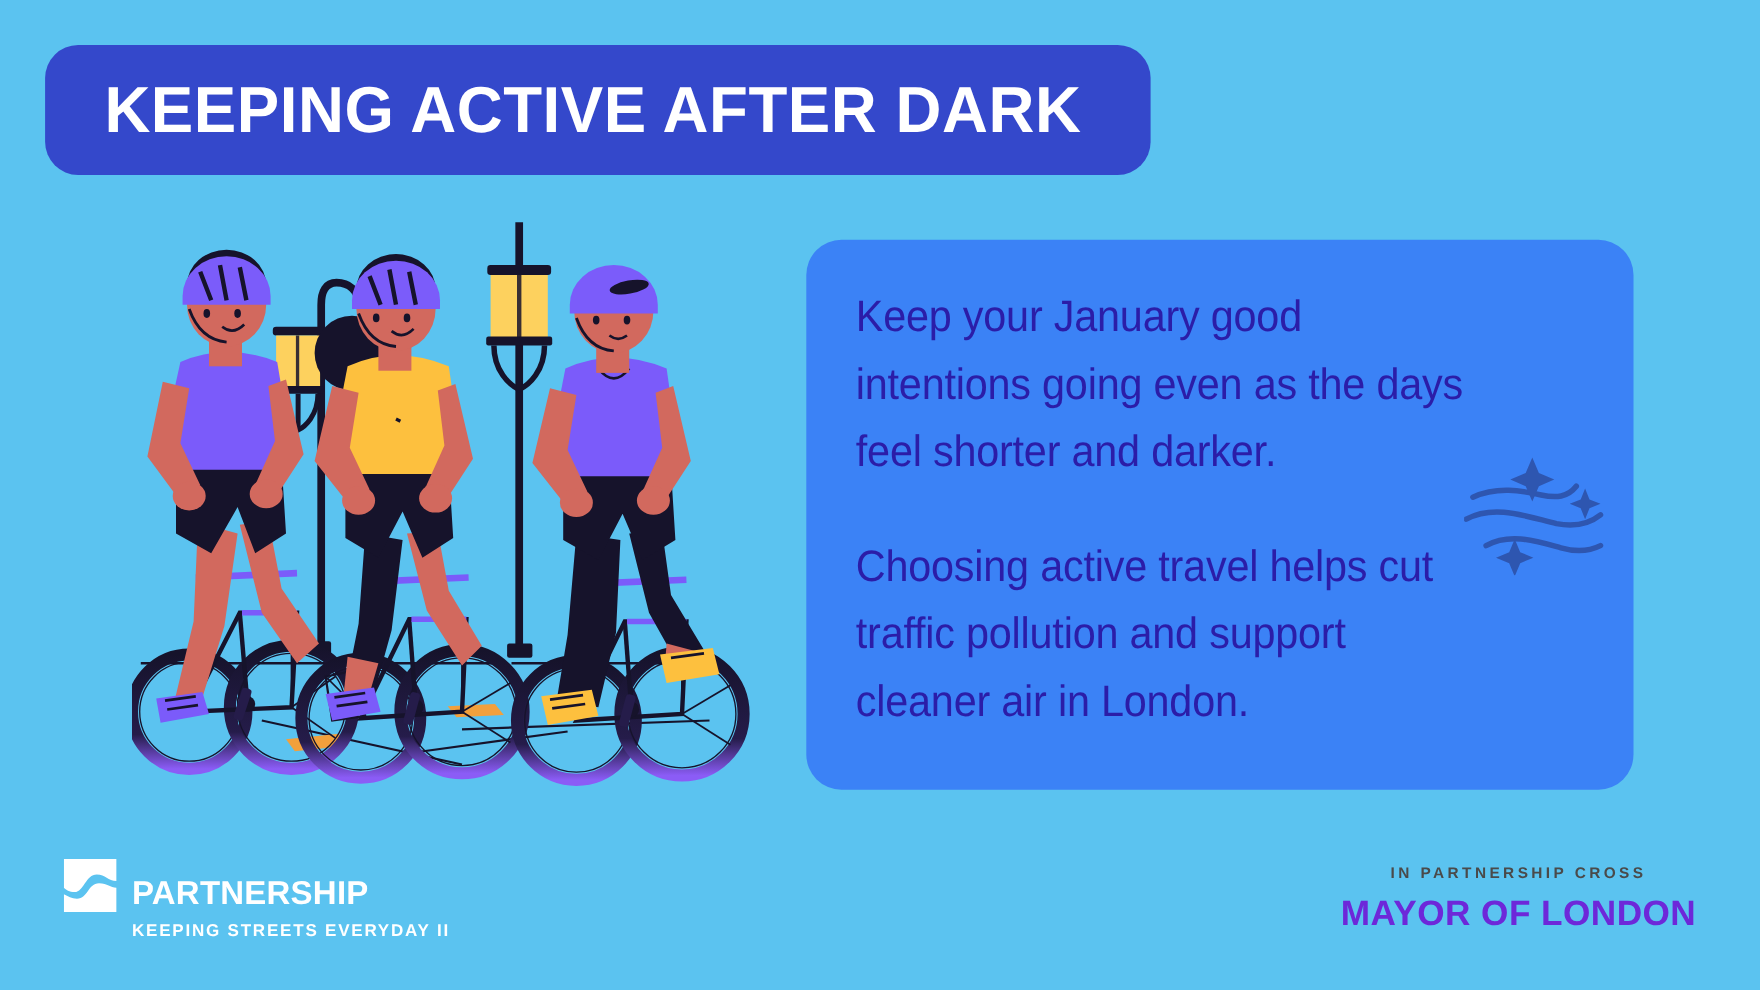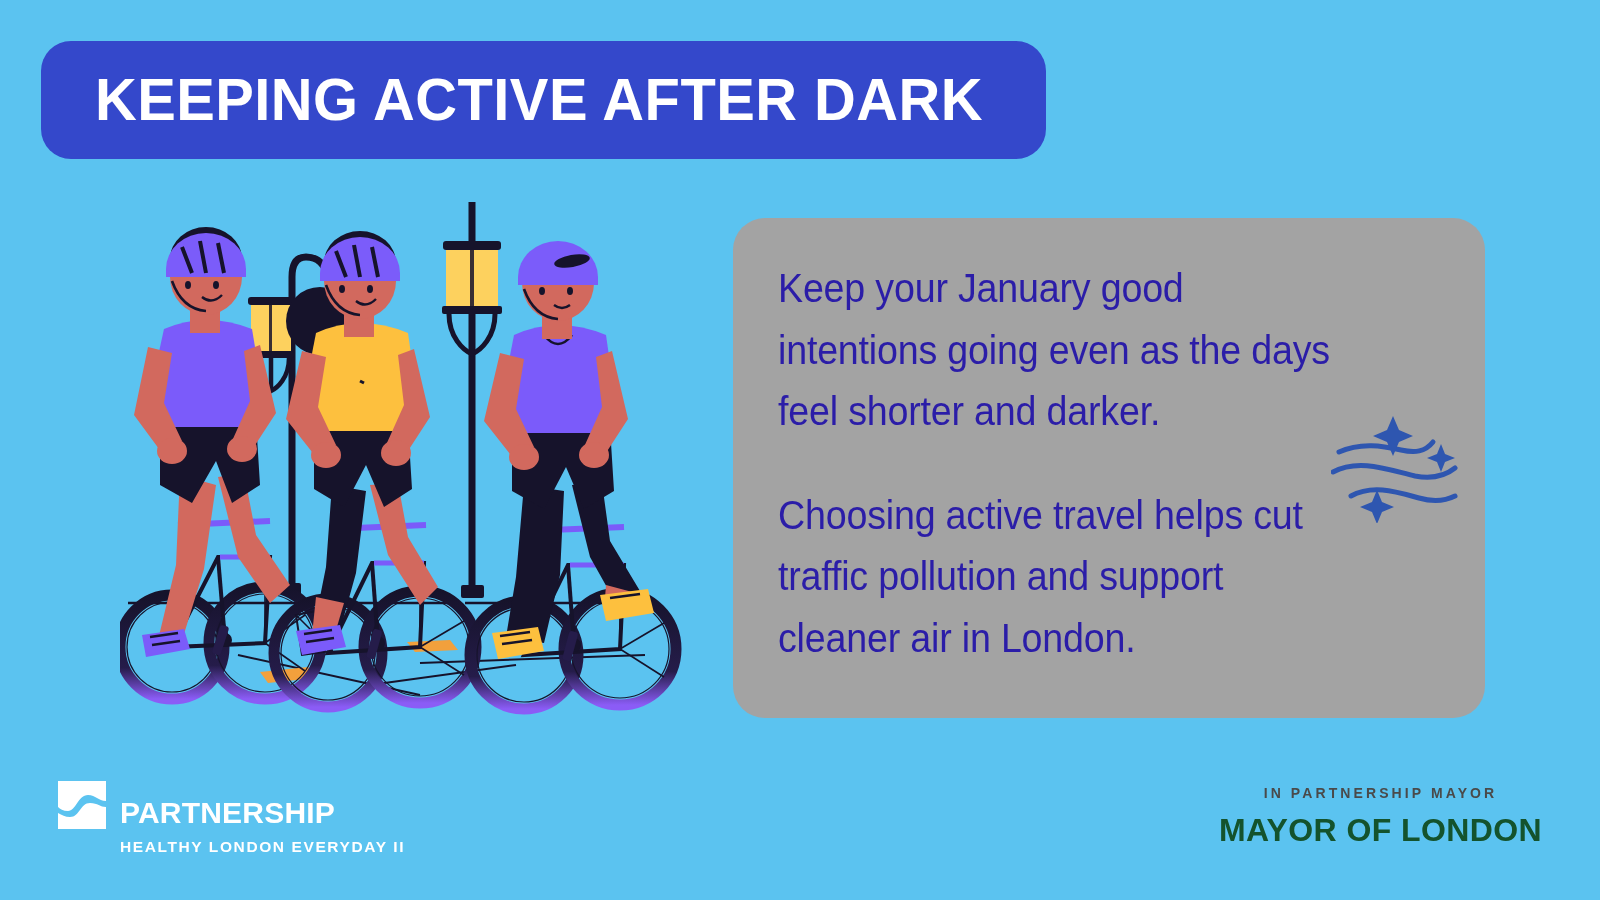--- a/index.html
+++ b/index.html
@@ -35,21 +35,21 @@
     transform: scaleX(0.98);
     transform-origin: left center;
     white-space: nowrap;
   }
 
   
   #text-card {
     position: absolute;
     left: 733px; top: 218px;
     width: 752px; height: 500px;
-    background: #a3a3a3;
+    background: #3b82f6;
     border-radius: 32px;
   }
   #card-body {
     position: absolute;
     left: 45px; top: 40px;
     width: 610px;
   }
   .card-para {
     color: #2B1DA8;
     font-family: "Liberation Sans", sans-serif;
@@ -117,21 +117,21 @@
   }
   #mol-kicker {
     color: #4A4A4A;
     font-family: "Liberation Sans", sans-serif;
     font-weight: 700;
     font-size: 14px;
     letter-spacing: 3.1px;
     white-space: nowrap;
   }
   #mol-title {
-    color: #14532d;
+    color: #6d28d9;
     font-family: "Liberation Sans", sans-serif;
     font-weight: 700;
     font-size: 32px;
     letter-spacing: 0.4px;
     margin-top: 11px;
     white-space: nowrap;
   }
 </style>
 </head>
 <body>
@@ -359,22 +359,22 @@
     </svg>
   </div>
 
   <div id="crp-logo">
     <svg id="crp-mark" viewBox="0 0 48 48">
       <path d="M0 0 H48 V20 C40 20 38 14 30 14 C20 14 18 30 10 30 C5 30 2 28 0 26 Z" fill="#FFFFFF"></path>
       <path d="M0 32 C4 34 7 36 12 36 C22 36 22 22 32 22 C40 22 42 26 48 26 V48 H0 Z" fill="#FFFFFF"></path>
     </svg>
     <div id="crp-wordblock">
       <div class="crp-line" id="crp-line2">PARTNERSHIP</div>
-      <div id="crp-tagline">HEALTHY LONDON EVERYDAY II</div>
+      <div id="crp-tagline">KEEPING STREETS EVERYDAY II</div>
     </div>
   </div>
 
   <div id="mol-block">
-    <div id="mol-kicker">IN PARTNERSHIP MAYOR</div>
+    <div id="mol-kicker">IN PARTNERSHIP CROSS</div>
     <div id="mol-title">MAYOR OF LONDON</div>
   </div>
 
 </div>
 
 </body></html>

